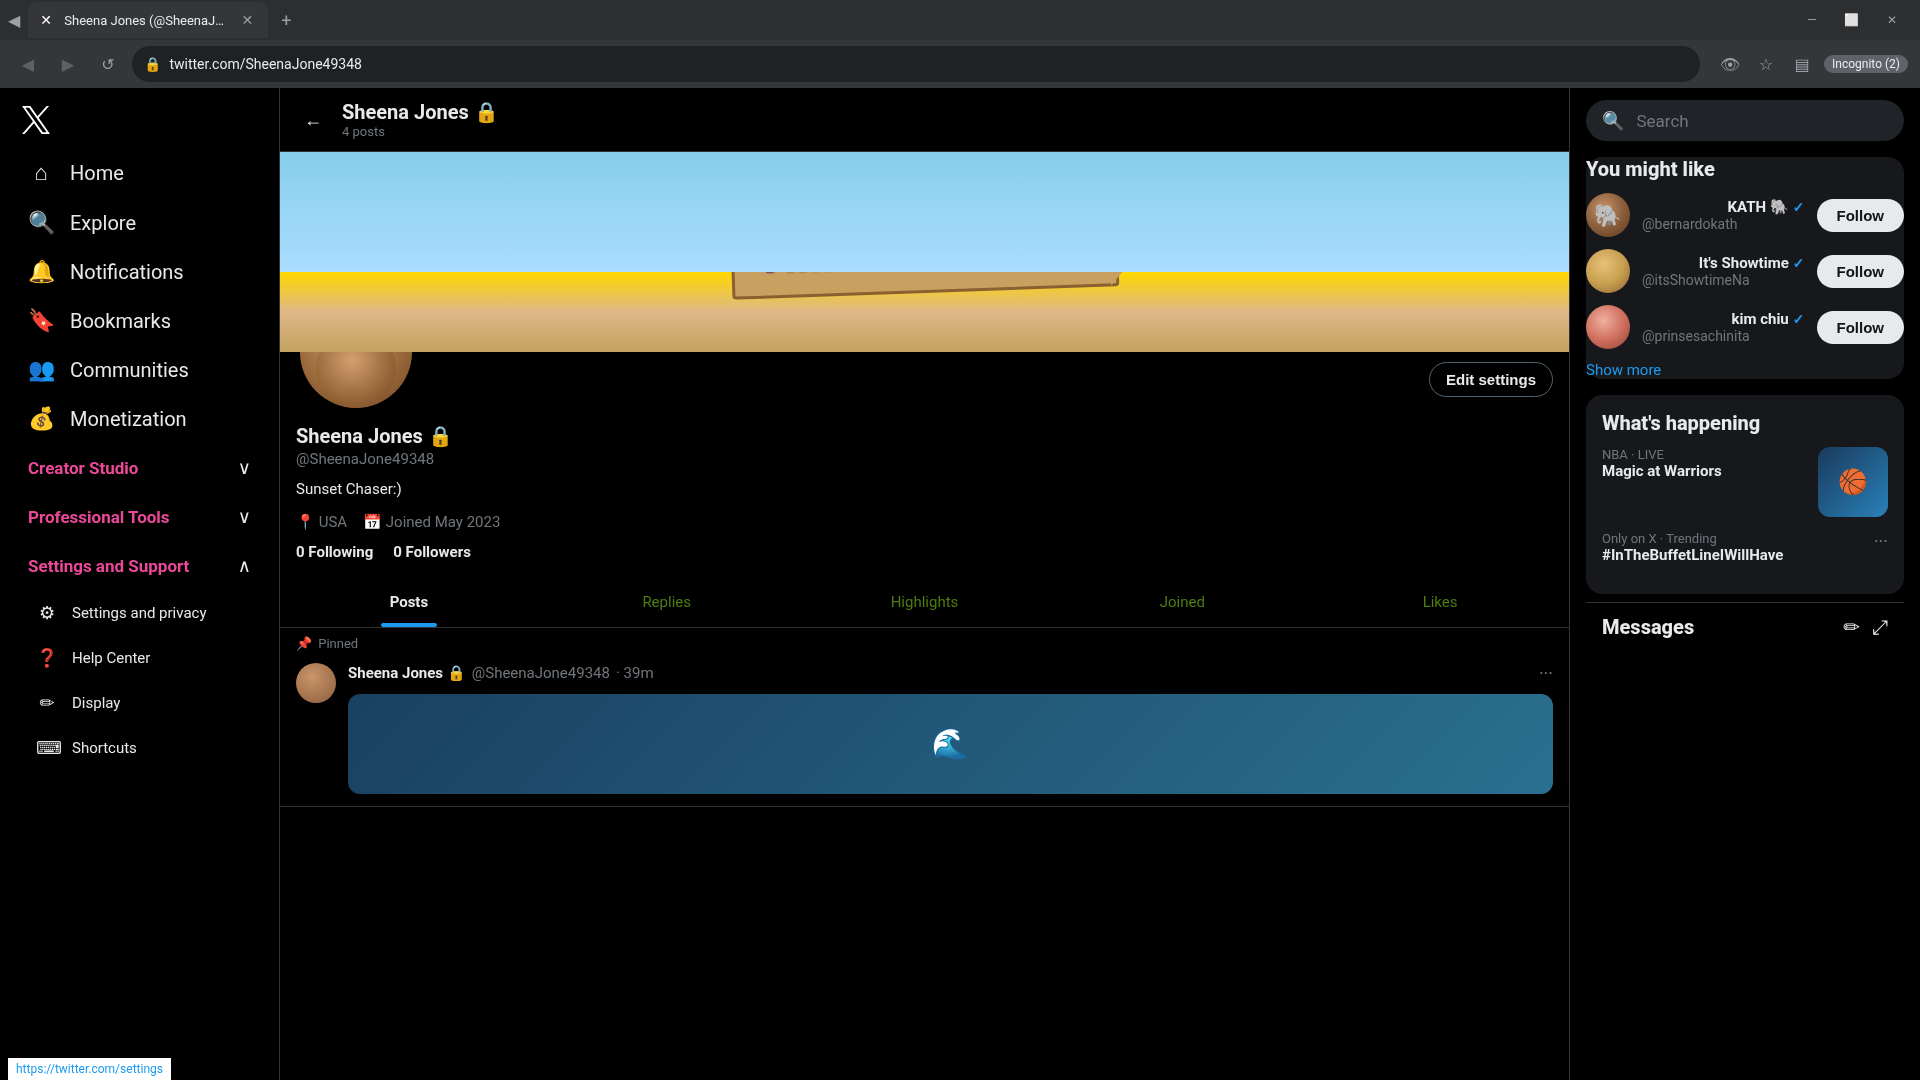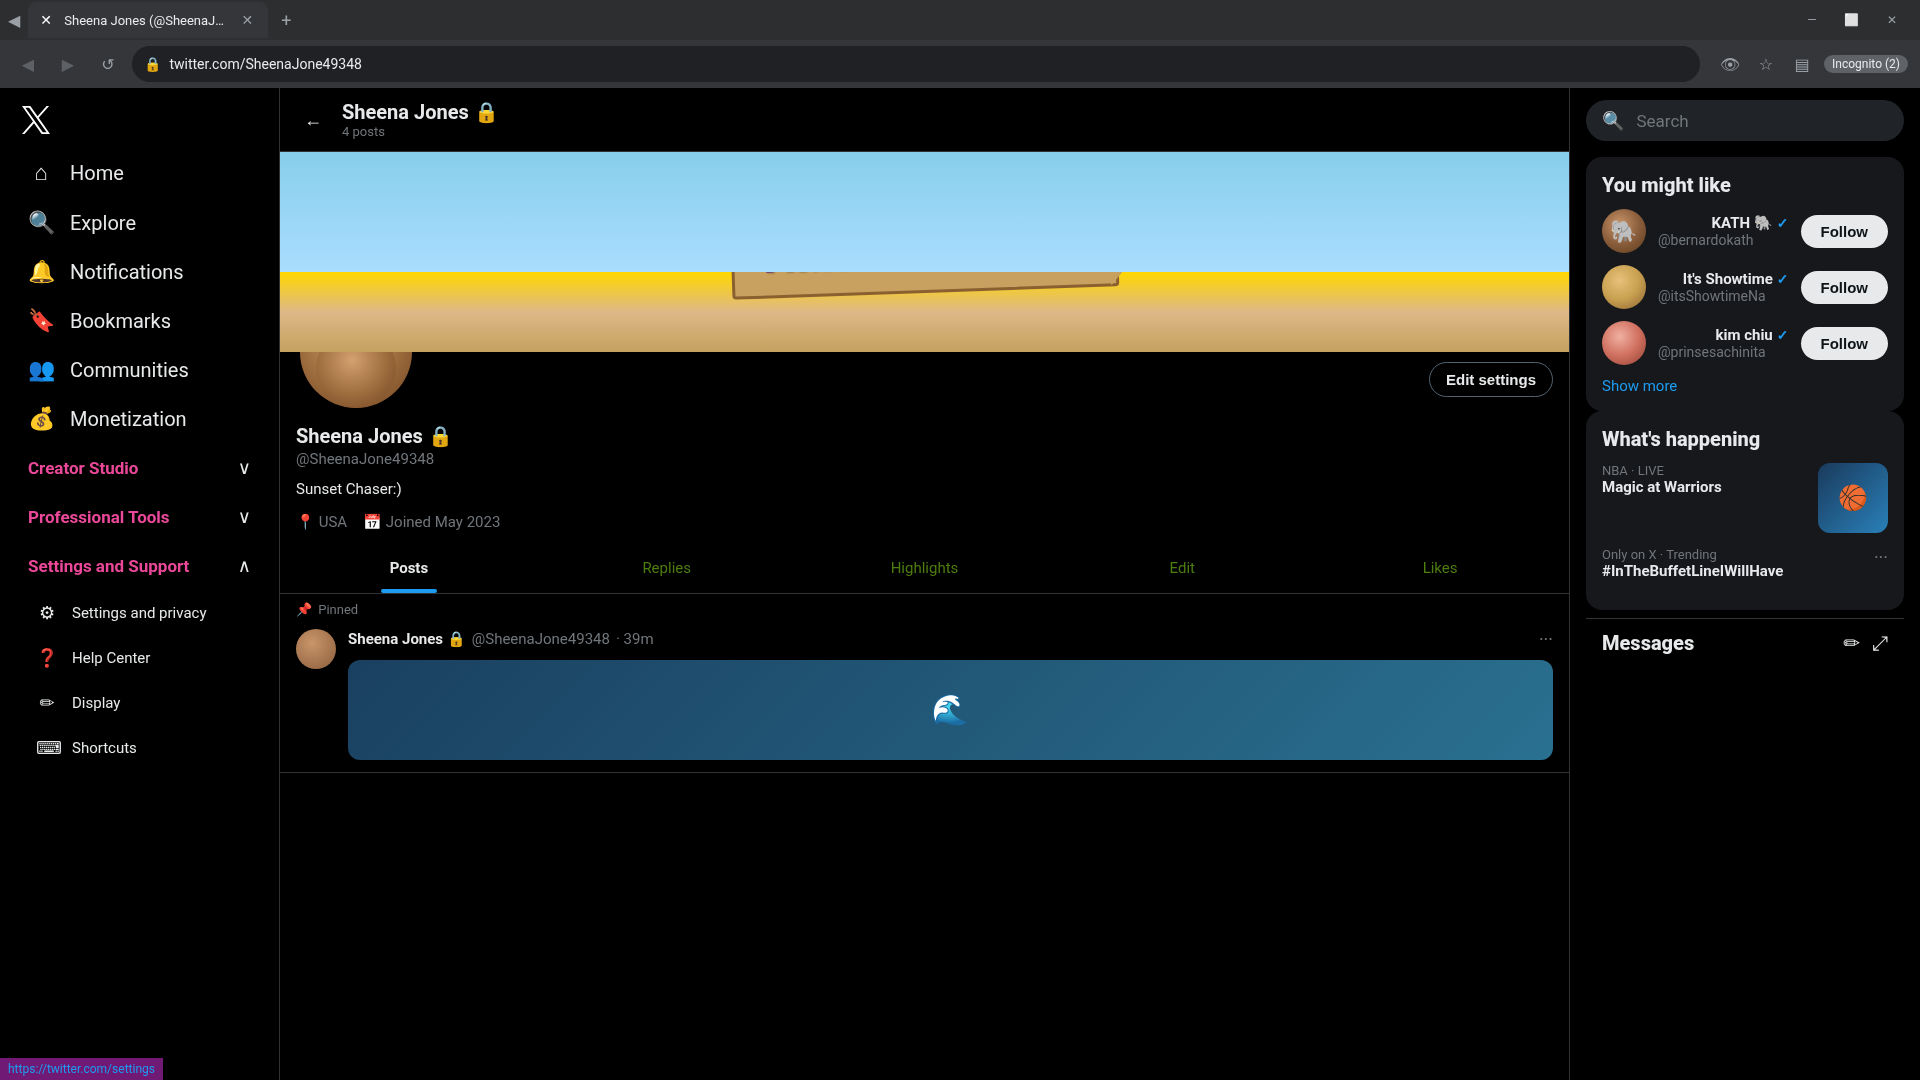--- a/index.html
+++ b/index.html
@@ -35,21 +35,21 @@
     .sidebar::-webkit-scrollbar { width: 0; }
     .x-logo { width: 48px; height: 48px; display: flex; align-items: center; justify-content: center; cursor: pointer; border-radius: 50%; margin-bottom: 4px; }
     .nav-item { display: flex; align-items: center; gap: 16px; padding: 12px 16px; border-radius: 30px; cursor: pointer; font-size: 20px; font-weight: 400; color: #e7e9ea; white-space: nowrap; }
     .nav-item-icon { font-size: 22px; width: 26px; text-align: center; }
     .nav-item-label { font-size: 20px; }
     .nav-expandable { display: flex; align-items: center; justify-content: space-between; padding: 14px 16px; cursor: pointer; border-radius: 8px; }
     .nav-expand-left { font-size: 17px; font-weight: 700; color: #ec4899; }
     .nav-expand-arrow { color: #e7e9ea; font-size: 18px; }
     .nav-sub-item { display: flex; align-items: center; gap: 14px; padding: 12px 16px 12px 24px; border-radius: 8px; cursor: pointer; color: #e7e9ea; font-size: 15px; }
     .nav-sub-icon { font-size: 18px; width: 22px; text-align: center; }
-    .status-bar { position: fixed; bottom: 0; left: 0; background: #701a75; color: #1d9bf0; font-size: 12px; padding: 4px 8px; margin-top: 45px; }
+    .status-bar { position: fixed; bottom: 0; left: 8px; background: #ffffff; color: #1d9bf0; font-size: 12px; padding: 4px 8px; margin-top: 45px; }
 
     
     .main-content { flex: 1; display: flex; flex-direction: column; overflow: hidden; border-right: 1px solid #2f3336; }
     
     
     .profile-header { display: flex; align-items: center; gap: 12px; padding: 12px 16px; border-bottom: 1px solid #2f3336; }
     .back-btn { cursor: pointer; font-size: 18px; color: #e7e9ea; padding: 8px; border-radius: 50%; }
     .profile-header-info { }
     .profile-header-name { font-size: 20px; font-weight: 700; color: #e7e9ea; display: flex; align-items: center; gap: 6px; }
     .profile-header-posts { font-size: 13px; color: #71767b; }
@@ -90,21 +90,21 @@
     .post-time { color: #71767b; font-size: 15px; }
     .post-more { color: #71767b; cursor: pointer; font-size: 18px; }
     .post-image { width: 100%; height: 120px; background: linear-gradient(135deg, #1a3a5c, #2d6a9f); border-radius: 12px; margin-top: 10px; overflow: hidden; }
 
     
     .right-sidebar { width: 350px; flex-shrink: 0; padding: 12px 16px; overflow-y: auto; }
     .right-sidebar::-webkit-scrollbar { width: 0; }
     .search-box { display: flex; align-items: center; gap: 12px; background: #202327; border-radius: 30px; padding: 10px 16px; margin-bottom: 16px; cursor: text; }
     .search-icon-rs { color: #71767b; font-size: 18px; }
     .search-placeholder { color: #71767b; font-size: 17px; }
-    .you-might-like { background: #16181c; border-radius: 16px; padding: 16px; margin-bottom: 0; }
+    .you-might-like { background: #16181c; border-radius: 16px; margin-bottom: 16px; }
     .section-title { font-size: 20px; font-weight: 800; color: #e7e9ea; margin-bottom: 12px; }
     .suggest-item { display: flex; align-items: center; gap: 12px; margin-bottom: 12px; }
     .suggest-avatar { width: 44px; height: 44px; border-radius: 50%; flex-shrink: 0; overflow: hidden; }
     .suggest-info { flex: 1; min-width: 0; }
     .suggest-name { font-size: 15px; font-weight: 700; color: #e7e9ea; display: flex; align-items: center; gap: 4px; white-space: nowrap; overflow: hidden; text-overflow: ellipsis; justify-content: flex-end; }
     .suggest-handle { font-size: 14px; color: #71767b; white-space: nowrap; overflow: hidden; text-overflow: ellipsis; }
     .follow-btn { background: #e7e9ea; color: #0f1419; font-size: 15px; font-weight: 700; padding: 8px 20px; border-radius: 20px; border: none; cursor: pointer; white-space: nowrap; flex-shrink: 0; }
     .show-more { color: #1d9bf0; font-size: 15px; cursor: pointer; display: block; margin-top: 4px; }
     .verified { color: #1d9bf0; font-size: 14px; }
     
@@ -336,27 +336,39 @@
           <div class="meta-item">
             <span class="meta-icon">📍</span>
             <span>USA</span>
           </div>
           <div class="meta-item">
             <span class="meta-icon">📅</span>
             <span>Joined May 2023</span>
           </div>
         </div>
 
+        <div class="follow-stats">
+          <div class="follow-stat">
+            <span>0</span>
+            <span> </span>
+            <span>Following</span>
+          </div>
+          <div class="follow-stat">
+            <span>0</span>
+            <span> </span>
+            <span>Followers</span>
+          </div>
+        </div>
       </div>
 
       <div class="profile-tabs">
         <div class="profile-tab active">Posts</div>
         <div class="profile-tab">Replies</div>
         <div class="profile-tab">Highlights</div>
-        <div class="profile-tab">Edit</div>
+        <div class="profile-tab">Joined</div>
         <div class="profile-tab">Likes</div>
       </div>
 
       <div class="post-section">
         <div class="pinned-label">
           <span>📌</span>
           <span>Pinned</span>
         </div>
         <div class="post-item">
           <div class="post-avatar"></div>

